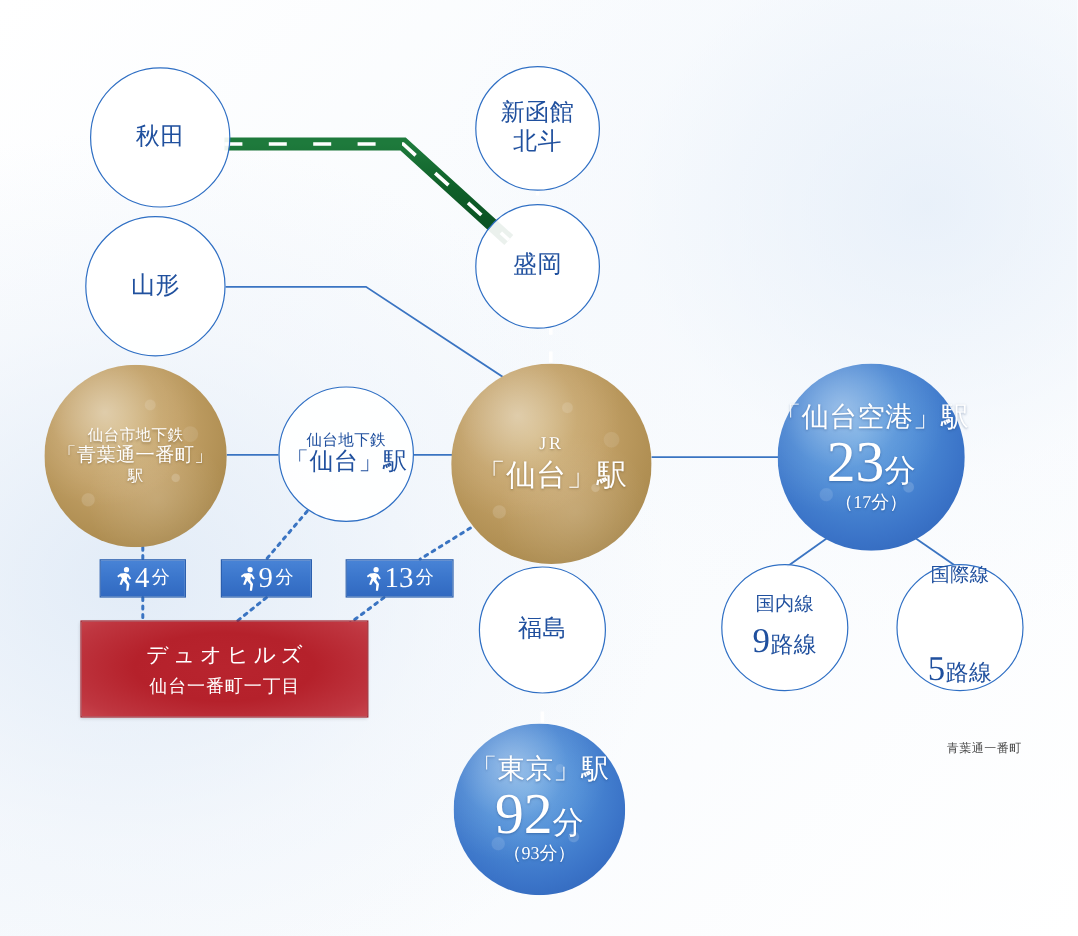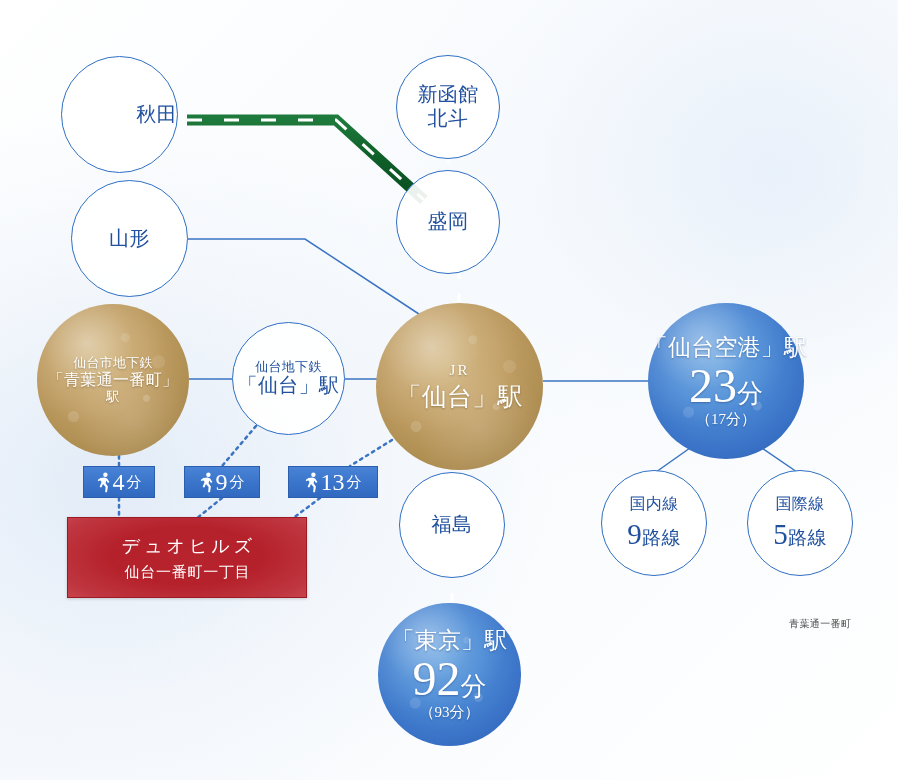--- a/index.html
+++ b/index.html
@@ -99,31 +99,31 @@
   .t-hub        { font-size: 25px; letter-spacing: .01em; }
   .t-sub        { font-size: 16px; letter-spacing: .02em; }
   .t-big        { font-size: 48px; letter-spacing: 0; line-height: 1.0; margin: 1px 0 0; }
   .t-big .suffix{ font-size: 26px; }
   .t-paren      { font-size: 15px; margin-top: 1px; }
   .t-route      { font-size: 16px; letter-spacing: .02em; }
   .t-routenum   { font-size: 19px; letter-spacing: .02em; margin-top: 3px; }
   .t-routenum .num { font-size: 29px; }
 
   
-  #node-akita        { left: 61px;  top: 56px;  width: 117px; height: 117px; align-items: flex-end; }
+  #node-akita        { left: 75px;  top: 56px;  width: 117px; height: 117px; }
   #node-yamagata     { left: 71px;  top: 180px; width: 117px; height: 117px; }
   #node-shinhakodate { left: 396px; top: 55px;  width: 104px; height: 104px; }
   #node-morioka      { left: 396px; top: 170px; width: 104px; height: 104px; }
   #node-aobadori     { left: 37px;  top: 304px; width: 152px; height: 152px; }
   #node-subway-send  { left: 232px; top: 322px; width: 113px; height: 113px; }
   #node-jr-sendai    { left: 376px; top: 303px; width: 167px; height: 167px; }
   #node-fukushima    { left: 399px; top: 472px; width: 106px; height: 106px; text-align: center; }
   #node-airport      { left: 648px; top: 303px; width: 156px; height: 156px; }
   #node-domestic     { left: 601px; top: 470px; width: 106px; height: 106px; }
-  #node-intl         { left: 747px; top: 470px; width: 106px; height: 106px; }
+  #node-intl         { left: 747px; top: 470px; width: 106px; height: 106px; justify-content: space-between; }
   #node-tokyo        { left: 378px; top: 603px; width: 143px; height: 143px; }
 
   
   .badge {
     position: absolute;
     height: 32px;
     box-sizing: border-box;
     display: flex;
     align-items: center;
     justify-content: center;

